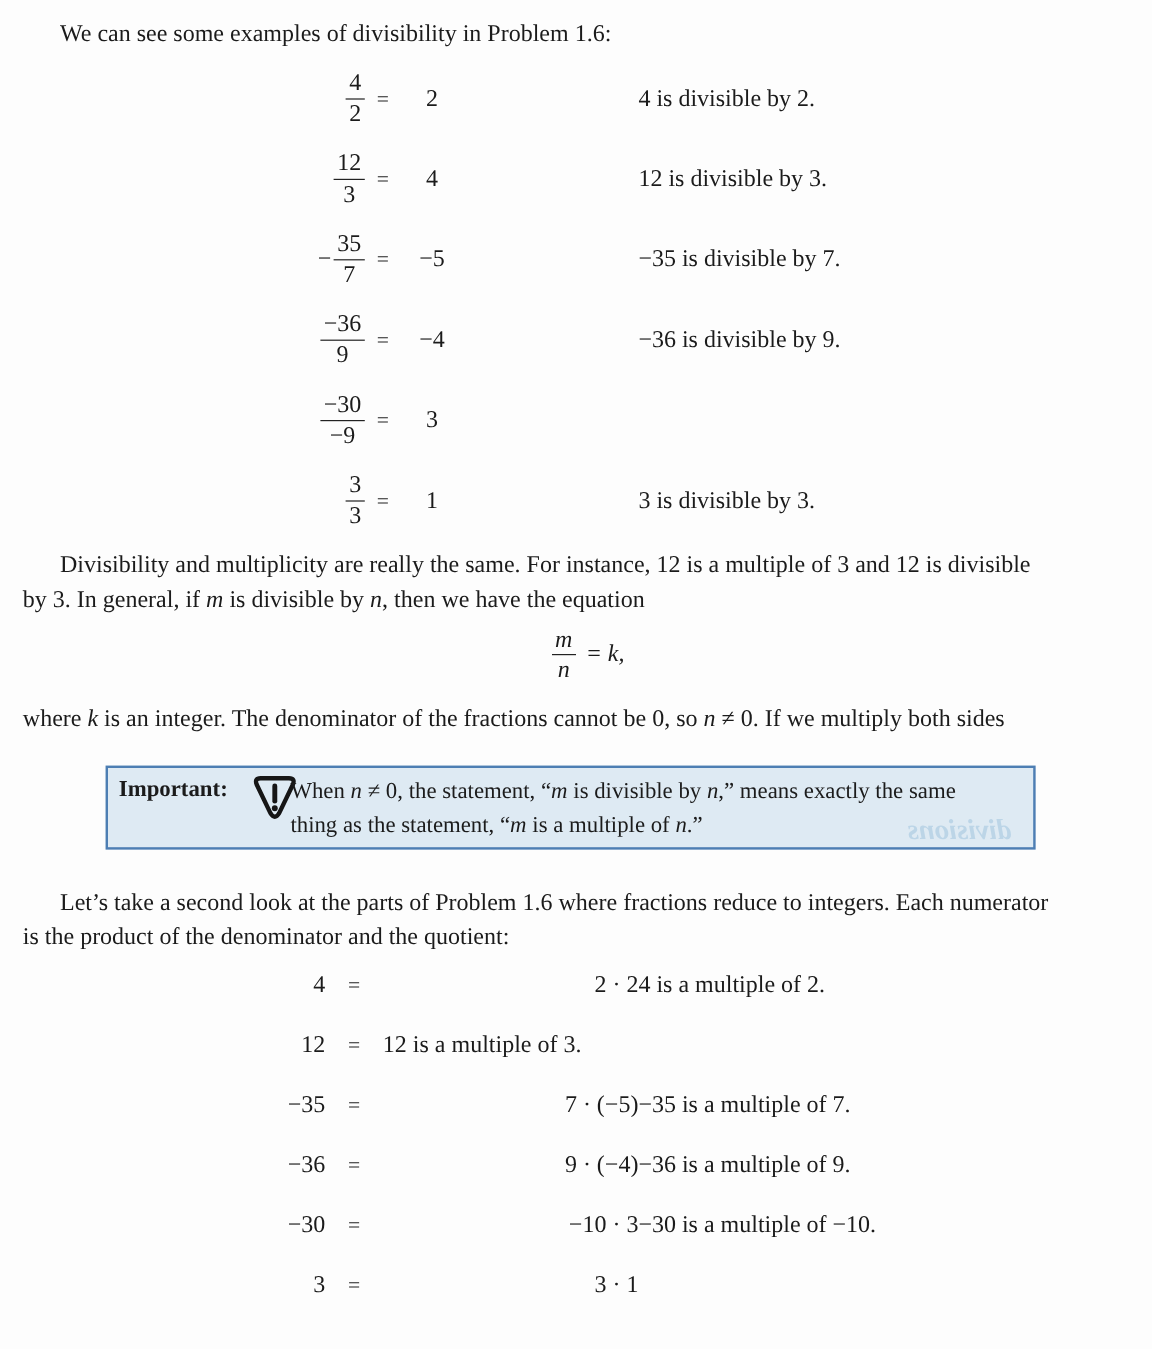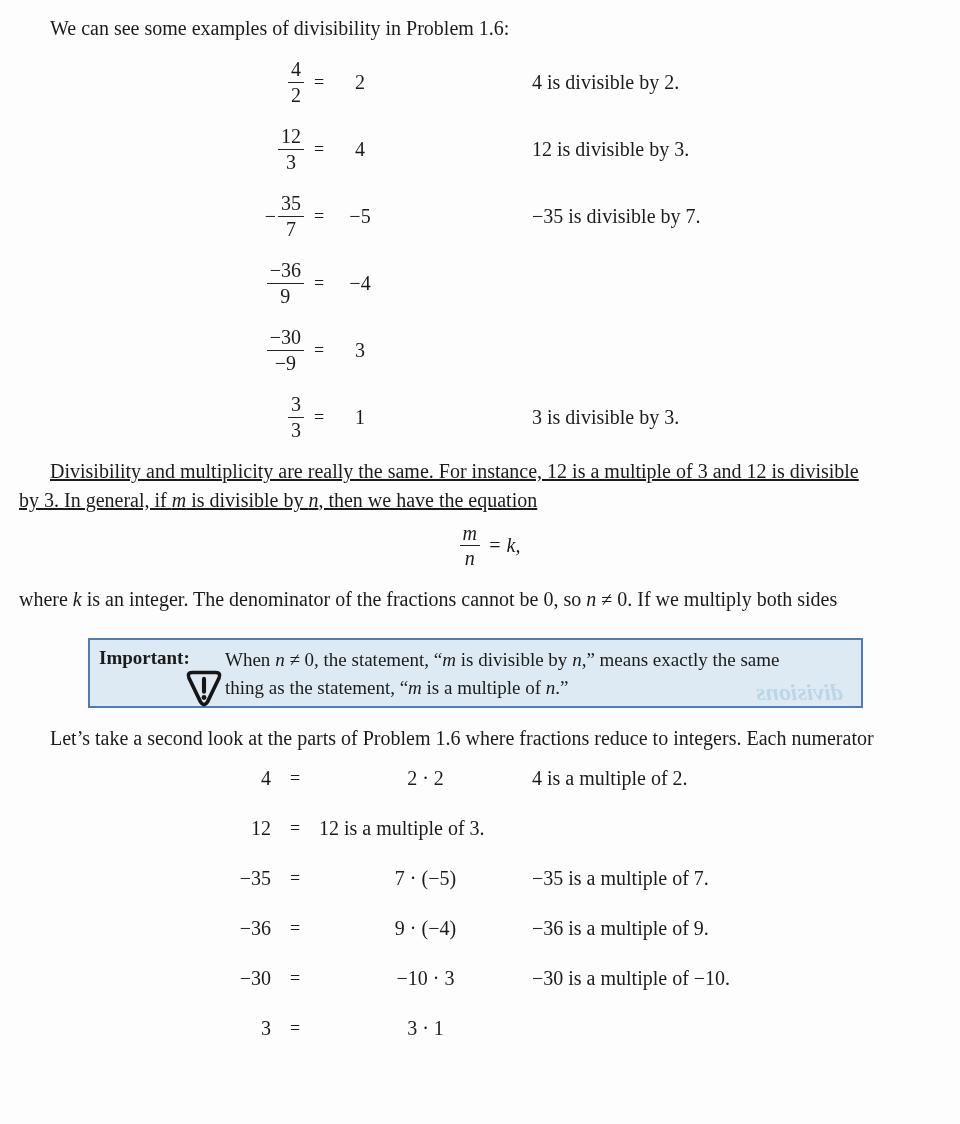--- a/index.html
+++ b/index.html
@@ -54,52 +54,52 @@
     margin-left:69px;
     width:775px;height:70px;
     box-sizing:border-box;
     border:2px solid #4d7eb3;
     background:#deeaf3;
     display:flex;
     padding-top:6px;
   }
   .ib-left{
     width:135px;
-    display:flex;flex-direction:column;align-items:flex-end;
+    display:flex;align-items:flex-start;
     flex-shrink:0;
   }
   .ib-label{font-weight:bold;font-size:19px;line-height:24px;align-self:flex-start;padding-left:9px;}
   .ib-icon{margin-top:-2px;margin-left:18px;}
-  .ib-text{font-size:19px;line-height:28px;}
+  .ib-text{font-size:19px;line-height:28px;margin-left:17px;}
   .ib-text .line{white-space:nowrap;}
   .bleed{
     position:absolute;right:18px;bottom:0px;
     transform:scaleX(-1);
     font-style:italic;font-weight:bold;
     font-size:24px;
     color:rgba(110,165,205,0.30);
     pointer-events:none;
     user-select:none;
   }
 
   
-  .p2{margin-top:6px;text-decoration:underline;}
+  .p2{margin-top:6px;}
   .p3{margin-top:12px;}
-  .p4{margin-top:16px;}
+  .p4{margin-top:30px;}
 
   
   .eq-list-2{margin-top:0px;}
   .eq-list-2 .row{
     display:grid;
     grid-template-columns:252px 48px 213px 1fr;
     align-items:center;
     height:50px;
   }
   .c-lhs{text-align:right;}
-  .c-rhs{text-align:center;}
+  .c-rhs{text-align:right;}
   .eq-list-2 .c-note{padding-left:0;}
 </style>
 </head>
 <body>
 
 <div class="page">
 
   <div class="para">
     <div class="line indent"><span>We can see some examples of divisibility in Problem 1.6:</span></div>
   </div>
@@ -148,20 +148,21 @@
       <div class="row">
         <div class="c-frac">
           <span class="fprefix"></span>
           <span class="fs">
             <span class="fn">−36</span>
             <span class="fd">9</span>
           </span>
         </div>
         <div class="c-eq">=</div>
         <div class="c-res">−4</div>
+        <div class="c-note">−36 is divisible by 9.</div>
       </div>
 
       <div class="row">
         <div class="c-frac">
           <span class="fprefix"></span>
           <span class="fs">
             <span class="fn">−30</span>
             <span class="fd">−9</span>
           </span>
         </div>
@@ -213,20 +214,21 @@
       </span>
     </div>
     <div class="ib-text">
       <div class="line"><span>When </span><span class="it">n</span><span> ≠ 0, the statement, “</span><span class="it">m</span><span> is divisible by </span><span class="it">n</span><span>,” means exactly the same</span></div>
       <div class="line"><span>thing as the statement, “</span><span class="it">m</span><span> is a multiple of </span><span class="it">n</span><span>.”</span></div>
     </div>
   </div>
 
   <div class="para p4">
     <div class="line indent"><span>Let’s take a second look at the parts of Problem 1.6 where fractions reduce to integers.  Each numerator</span></div>
+    <div class="line"><span>is the product of the denominator and the quotient:</span></div>
   </div>
 
   <div class="eq-list-2">
 
       <div class="row">
         <div class="c-lhs">4</div>
         <div class="c-eq">=</div>
         <div class="c-rhs">2 · 2</div>
         <div class="c-note">4 is a multiple of 2.</div>
       </div>

